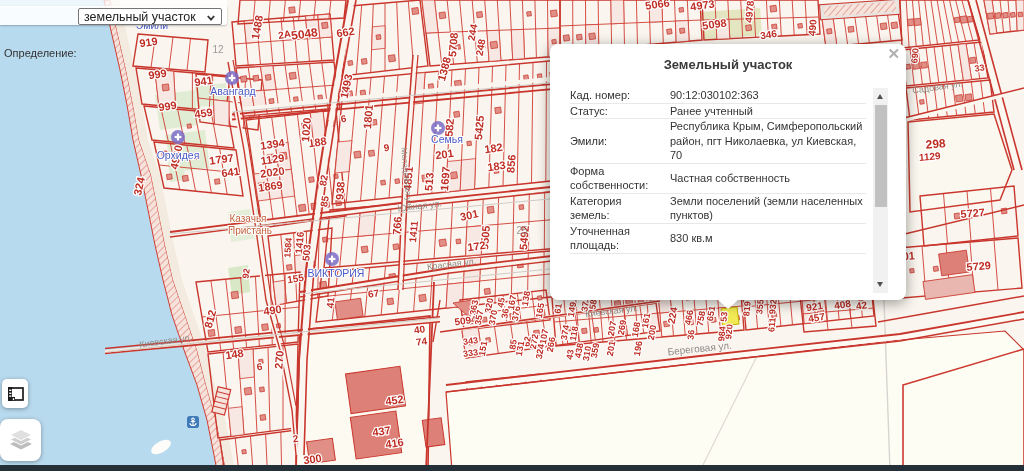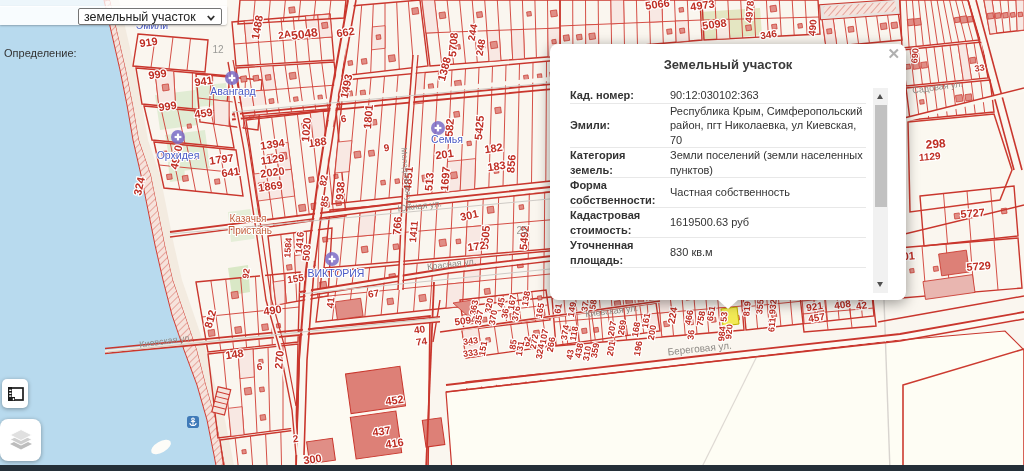--- a/index.html
+++ b/index.html
@@ -6,21 +6,21 @@
 #map { position:absolute; left:0; top:0; }
 #popup { position:absolute; left:550px; top:44px; width:356px; height:256px; background:#fff; border-radius:8px;
   box-shadow:0 3px 14px rgba(0,0,0,0.4); }
 #popup .ptr { position:absolute; left:167px; top:255px; width:0; height:0; border-left:11px solid transparent;
   border-right:11px solid transparent; border-top:10px solid #fff; }
 #popup h1 { font-size:13px; font-weight:bold; color:#3a3a3a; text-align:center; padding-top:13px; }
 #popup .x { position:absolute; right:6px; top:1px; color:#b0b0b0; font-size:15px; font-weight:bold; font-family:"Liberation Sans",sans-serif; }
 #tbl { position:absolute; left:20px; top:44px; width:296px; height:202px; overflow:hidden; font-size:11px; color:#333; }
 #tbl table { border-collapse:collapse; width:100%; }
 #tbl td { border-bottom:1px solid #e8e8e8; padding:0; vertical-align:middle; line-height:14.5px; }
-#tbl td.l { font-weight:bold; width:100px; padding-right:8px; }
+#tbl td.l { font-weight:normal; width:100px; padding-right:8px; }
 #sbar { position:absolute; right:18px; top:44px; width:15px; height:205px; background:#f1f1f1; }
 #sbar .th { position:absolute; left:1.5px; top:17px; width:12px; height:102px; background:#c1c1c1; }
 #sbar .au, #sbar .ad { position:absolute; left:4px; width:0; height:0; border-left:3.5px solid transparent; border-right:3.5px solid transparent; }
 #sbar .au { top:6px; border-bottom:5px solid #505050; }
 #sbar .ad { bottom:6px; border-top:5px solid #505050; }
 #ctrl { position:absolute; left:0; top:6px; width:227px; height:19px; background:rgba(255,255,255,0.9);
   box-shadow:0 1px 2px rgba(0,0,0,0.25); border-radius:0 0 3px 0; }
 #ctrl label { position:absolute; left:4px; top:0; font-size:11px; color:#333;margin-top:41px; }
 #sel { position:absolute; left:78px; top:2px; width:144px; height:17px; border:1px solid #757575; border-radius:2px; background:#fff; }
 #sel span { position:absolute; left:5px; top:1px; font-size:12.5px; color:#222; }
@@ -779,34 +779,34 @@
  <h1>Земельный участок</h1>
  <div class="x">✕</div>
  <div id="tbl">
       <table>
   <tbody>
           <tr>
             <td class="l">Кад. номер:</td>
             <td>90:12:030102:363</td>
           </tr>
   <tr>
+            <td class="l">Статус:</td>
+            <td>Ранее учтенный</td>
+          </tr>
+  <tr>
             <td class="l">Эмили:</td>
             <td>Республика Крым, Симферопольский район, пгт Николаевка, ул Киевская, 70</td>
-          </tr>
-  <tr>
-            <td class="l">Категория земель:</td>
-            <td>Земли поселений (земли населенных пунктов)</td>
           </tr>
   <tr>
             <td class="l">Форма собственности:</td>
             <td>Частная собственность</td>
           </tr>
   <tr>
-            <td class="l">Кадастровая стоимость:</td>
-            <td>1619500.63 руб</td>
+            <td class="l">Категория земель:</td>
+            <td>Земли поселений (земли населенных пунктов)</td>
           </tr>
   <tr>
             <td class="l">Уточненная площадь:</td>
             <td>830 кв.м</td>
           </tr>
  </tbody>
       </table>
     </div>
  <div id="sbar">
       <div class="au"></div>

